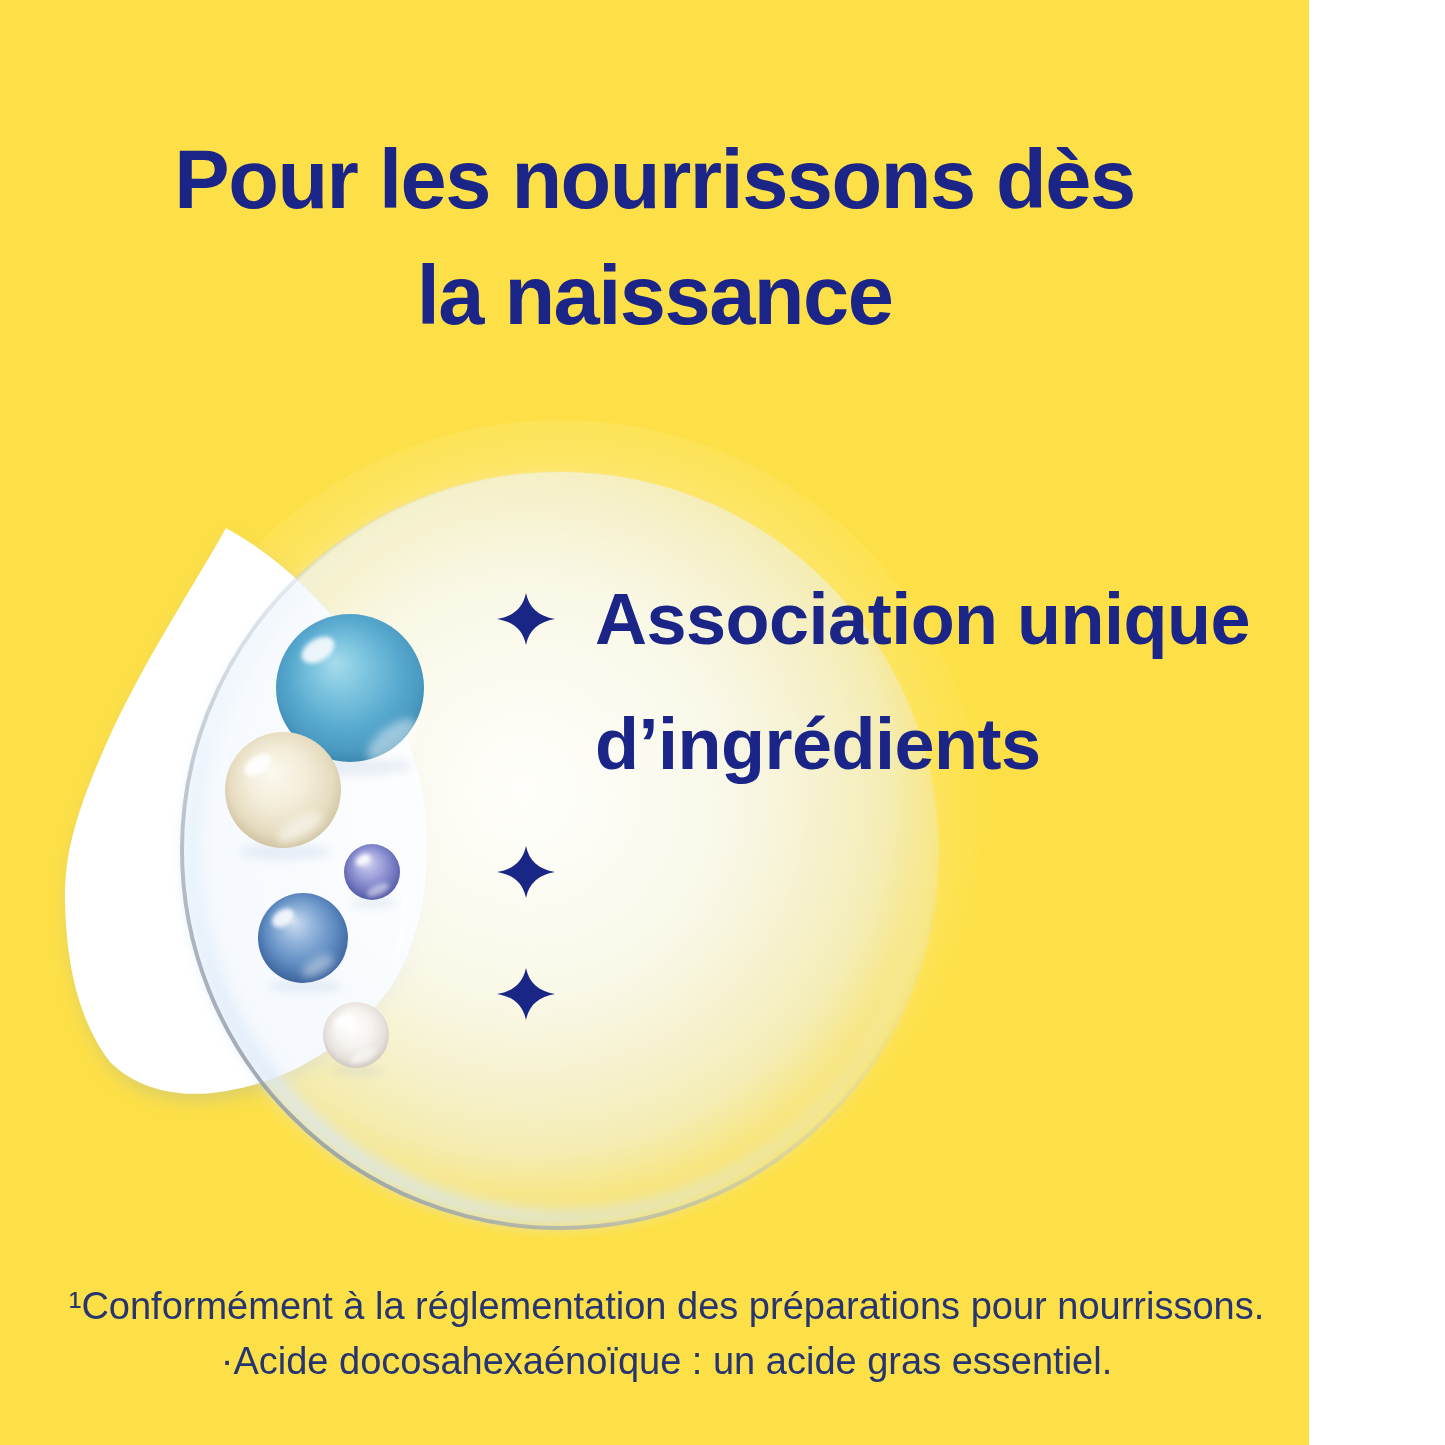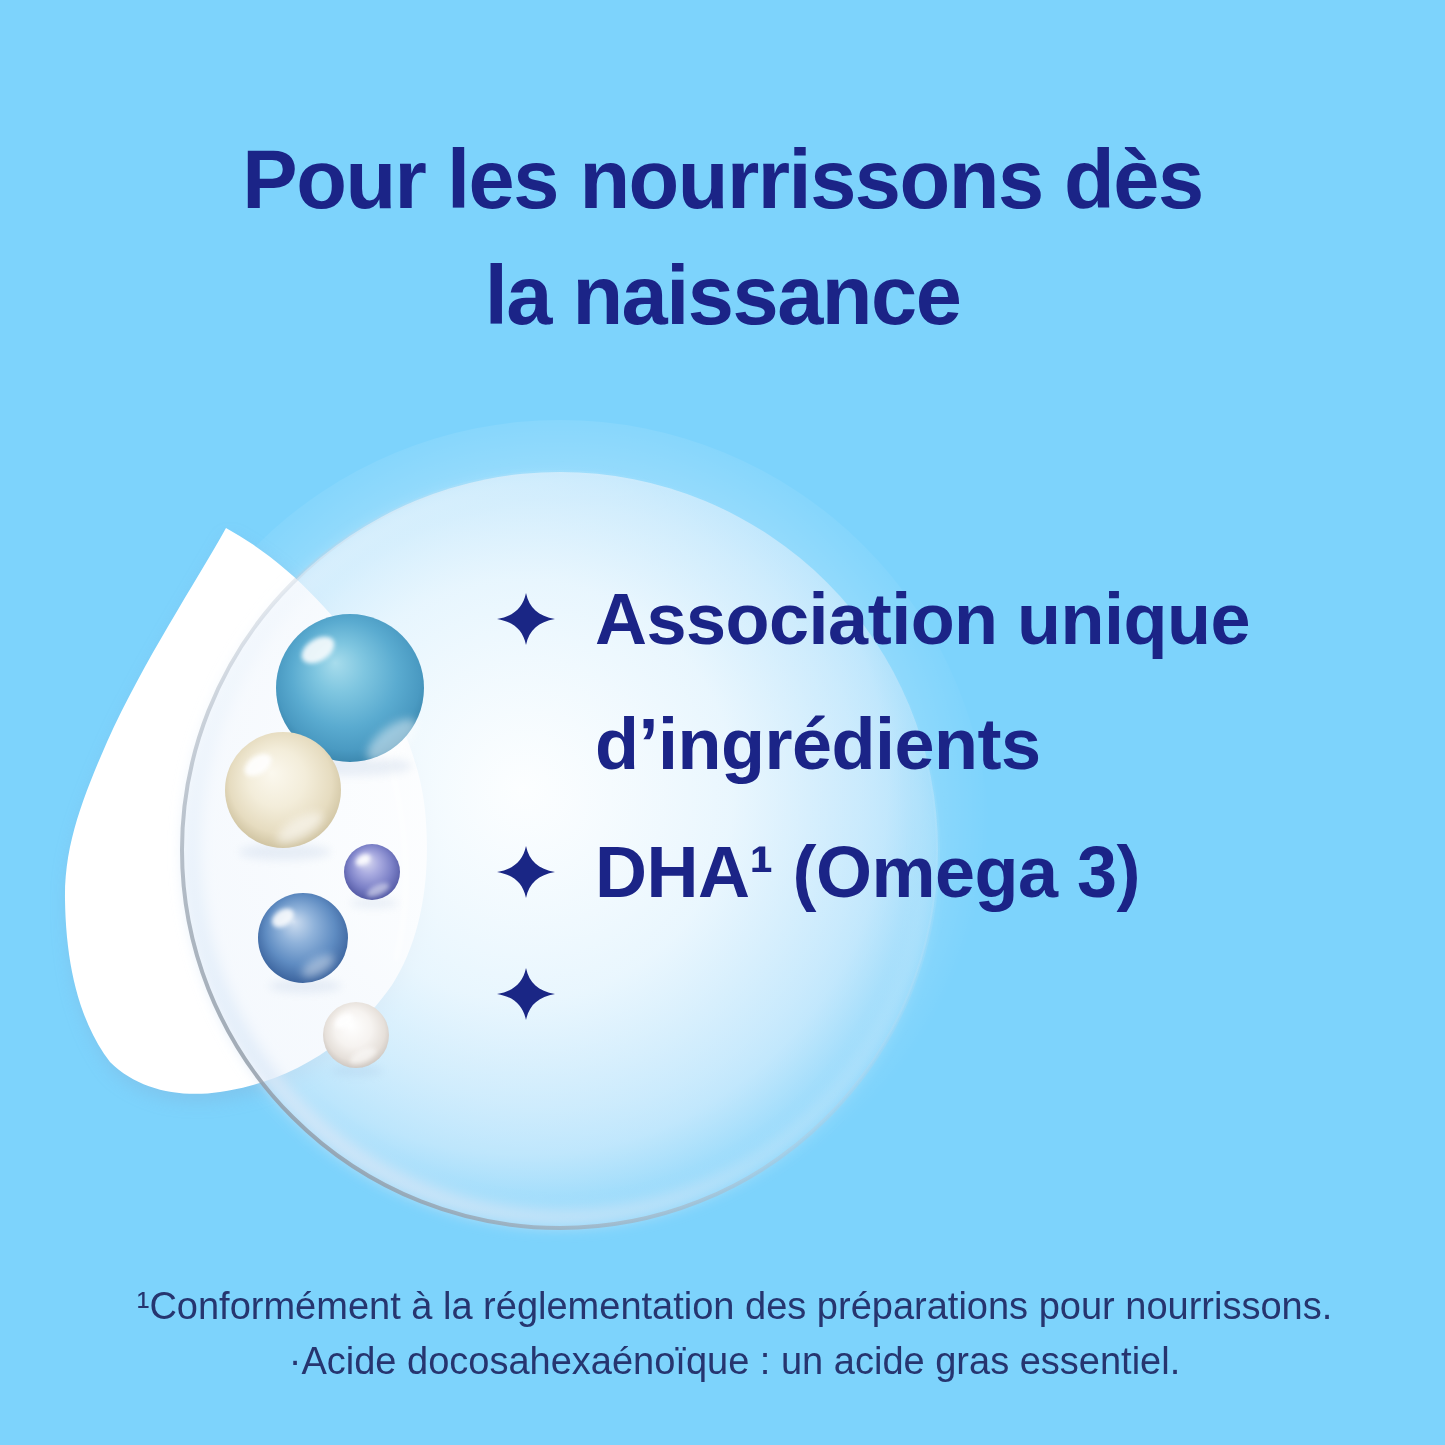--- a/index.html
+++ b/index.html
@@ -1,20 +1,20 @@
 <!DOCTYPE html>
 <html><head>
 <meta charset="utf-8">
 <style>
   html, body { margin: 0; padding: 0; }
   .canvas {
     position: relative;
-    width: 1445px;
+    width: 1309px;
     height: 1445px;
-    background: #7dd3fc;
+    background: #fde047;
     overflow: hidden;
     font-family: "Liberation Sans", sans-serif;
   }
   .headline {
     position: absolute;
     top: 122px;
     left: 0;
     right: 0;
     margin: 0;
     text-align: center;
@@ -210,21 +210,20 @@
         <path d="M28 0 C31 16 40 25 56 28 C40 31 31 40 28 56 C25 40 16 31 0 28 C16 25 25 16 28 0 Z" fill="#1a2685"></path>
       </svg>
       <div class="bullet-text">Association unique
 d’ingrédients</div>
     </div>
 
     <div class="bullet bullet-2">
       <svg class="star" width="58" height="52" viewBox="0 0 56 56" preserveAspectRatio="none">
         <path d="M28 0 C31 16 40 25 56 28 C40 31 31 40 28 56 C25 40 16 31 0 28 C16 25 25 16 28 0 Z" fill="#1a2685"></path>
       </svg>
-      <div class="bullet-text">DHA¹ (Omega 3)</div>
     </div>
 
     <div class="bullet bullet-3">
       <svg class="star" width="58" height="52" viewBox="0 0 56 56" preserveAspectRatio="none">
         <path d="M28 0 C31 16 40 25 56 28 C40 31 31 40 28 56 C25 40 16 31 0 28 C16 25 25 16 28 0 Z" fill="#1a2685"></path>
       </svg>
     </div>
 
   </div>
 

